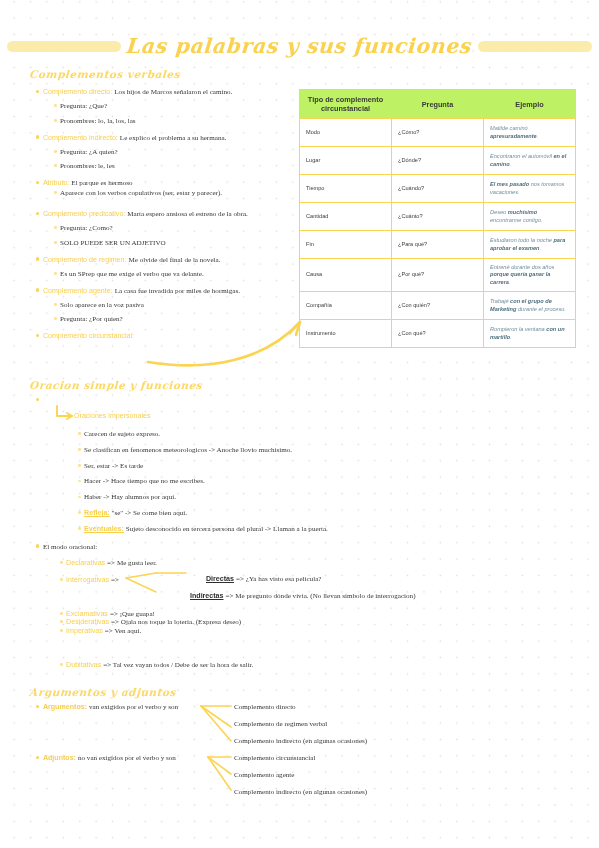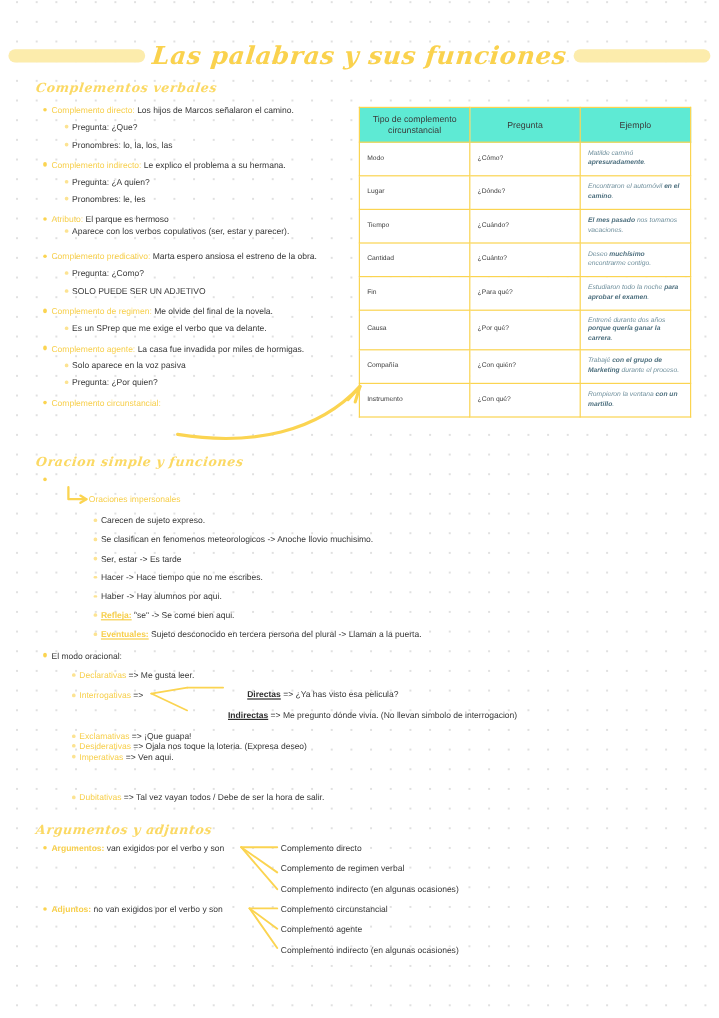--- a/index.html
+++ b/index.html
@@ -70,42 +70,42 @@
     background: #fbd451;
     margin-right: 3.5px;
     vertical-align: 1px;
   }
   .line .dot.sm {
     width: 2.6px; height: 2.6px;
     background: #fce392;
   }
   .lbl  { color: #f7cf4b; }
   .lbl-b{ color: #f7cf4b; font-weight: bold; }
-  .txt  { color: #373737; }
+  .txt  { color: #373737; font-family: Liberation Serif, serif; }
   .bold { font-weight: bold; color: #2e2e2e; }
   .ul   { text-decoration: underline; }
 
   
   .cc-table {
     position: absolute;
     left: 299px; top: 89px;
     width: 277px;
     border-collapse: collapse;
     table-layout: fixed;
   }
   .cc-table th, .cc-table td {
     border: 1.3px solid #fbd451;
     padding: 5px 6px;
     vertical-align: middle;
   }
   .cc-table th {
-    background: #5eead4;
+    background: #bef264;
     color: #3a3a3a;
     font-size: 7.3px;
-    font-weight: normal;
+    font-weight: bold;
     text-align: center;
     height: 28px;
     line-height: 9px;
   }
   .cc-table td {
     background: #ffffff;
     font-size: 5.6px;
     height: 28px;
     line-height: 7.4px;
   }

